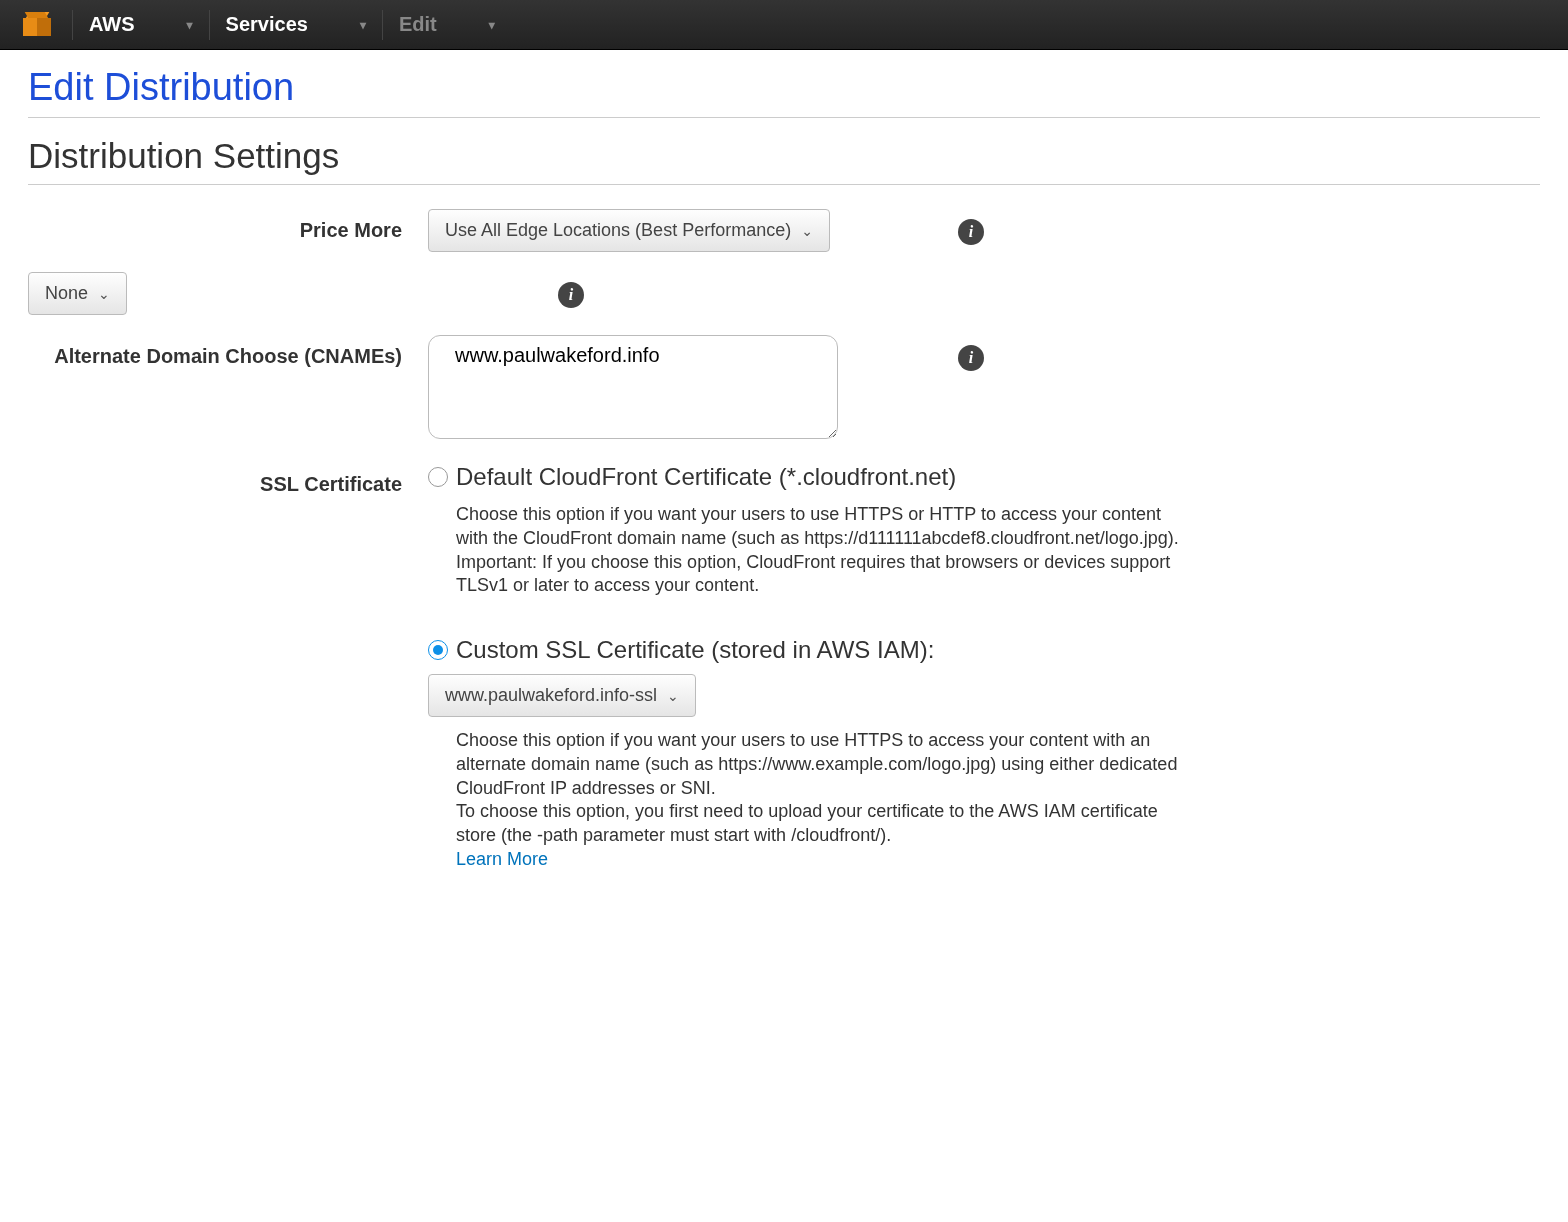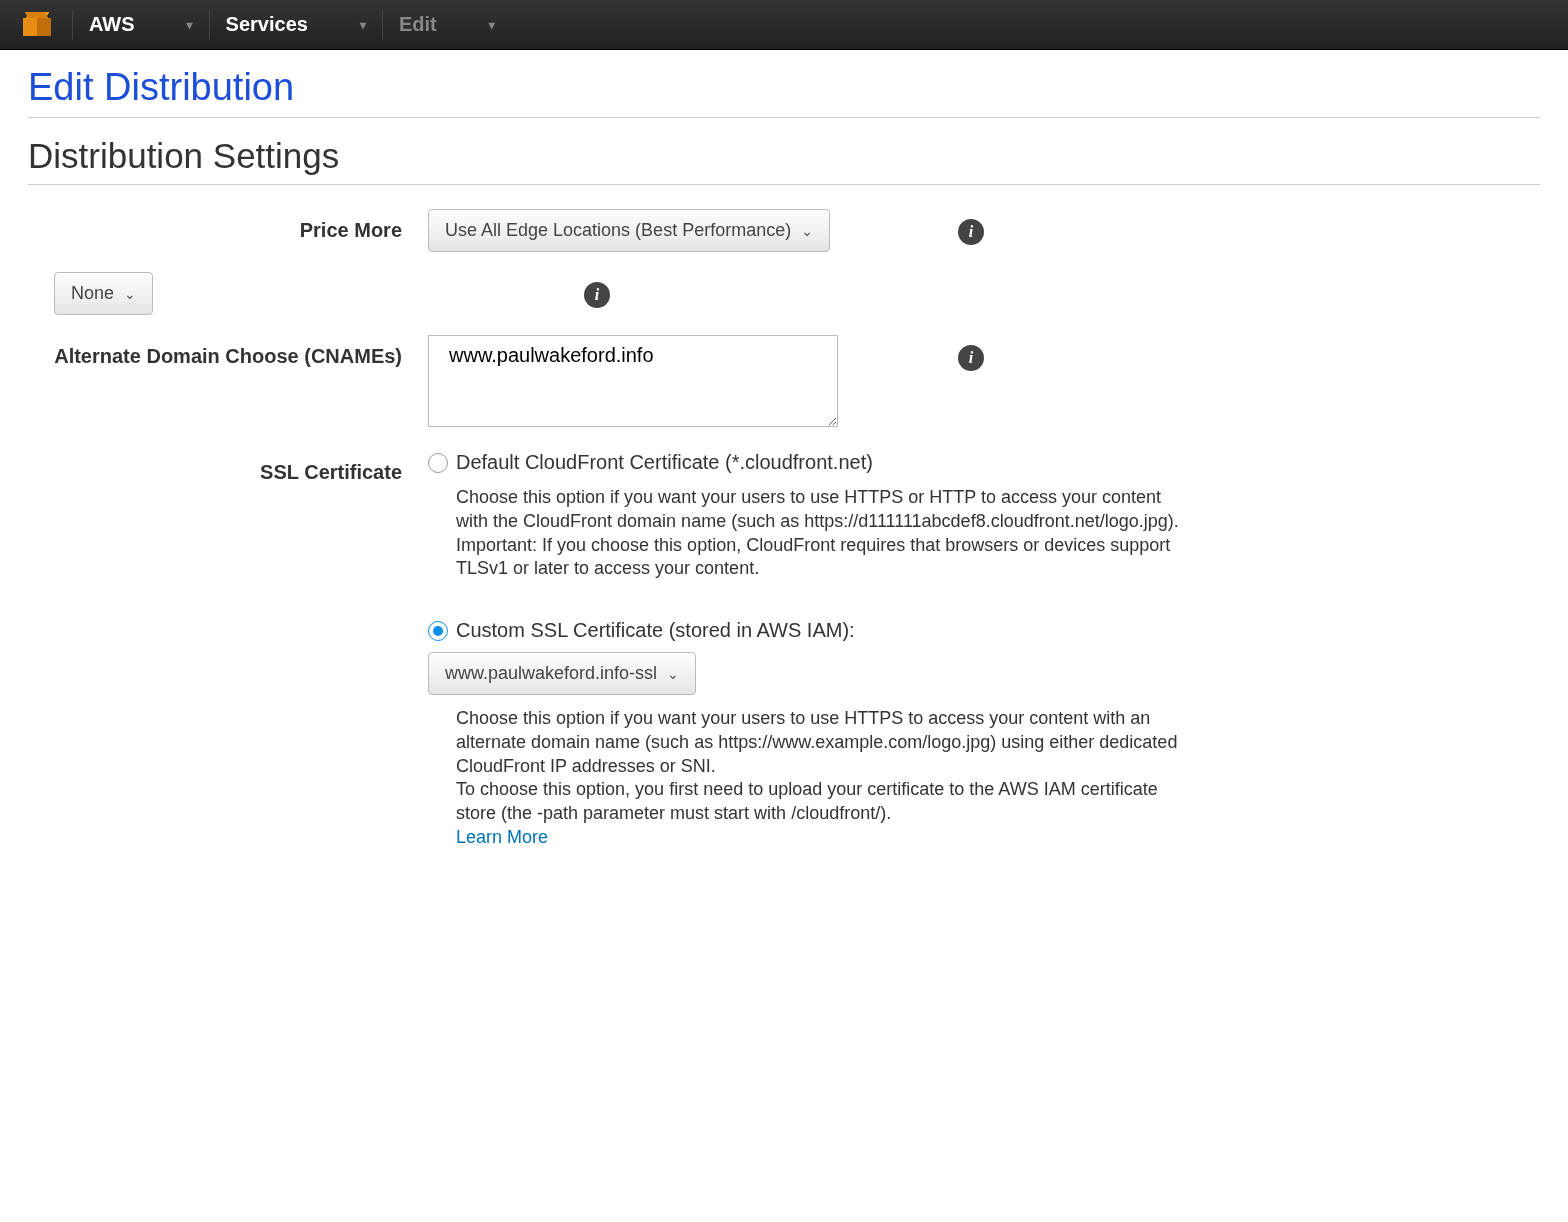--- a/index.html
+++ b/index.html
@@ -20,27 +20,27 @@
     .form { margin-top: 24px; }
     .form-row { display: flex; align-items: flex-start; margin-bottom: 20px; }
     .form-label { width: 400px; text-align: right; font-weight: bold; font-size: 20px; padding-right: 26px; padding-top: 8px; line-height: 1.35; }
     .form-field { flex: 1; display: flex; align-items: flex-start; }
     .form-field-inner { flex: 0 0 auto; }
     .info-col { width: 80px; display: flex; justify-content: flex-start; padding-top: 10px; padding-left: 40px; }
 
     .dropdown-btn { display: inline-flex; align-items: center; background: linear-gradient(#fefefe, #e5e5e5); border: 1px solid #bbb; border-radius: 4px; padding: 10px 16px; font-size: 18px; color: #444; cursor: pointer; }
     .dropdown-btn .caret { margin-left: 10px; font-size: 14px; color: #555; }
 
-    .textarea { width: 410px; height: 92px; border: 1px solid #bbb; border-radius: 0; padding: 8px 20px; font-size: 20px; font-family: inherit; resize: both; }
+    .textarea { width: 410px; height: 104px; border: 1px solid #bbb; border-radius: 12px; padding: 8px 26px; font-size: 20px; font-family: inherit; resize: both; }
 
     .radio-row { display: flex; align-items: center; margin-bottom: 6px; }
     .radio { appearance: none; width: 20px; height: 20px; border: 1px solid #999; border-radius: 50%; margin-right: 8px; position: relative; cursor: pointer; background: #fff; }
     .radio:checked { border-color: #0d90e8; }
     .radio:checked::after { content: ""; position: absolute; top: 4px; left: 4px; width: 10px; height: 10px; background: #0d90e8; border-radius: 50%; }
-    .radio-label { font-size: 20px; text-align: center; }
+    .radio-label { font-size: 24px; text-align: center; }
 
     .help-block { width: 740px; font-size: 18px; color: #333; margin: 6px 0 14px 28px; line-height: 1.32; }
     .help-block .sub { display: block; }
 
     .cert-section { display: flex; flex-direction: column; }
     .custom-dropdown-wrapper { margin: 4px 0 6px 0; }
     .learn-more { color: #0073bb; text-decoration: none; font-size: 18px; margin-left: 0; }
 
     .info-icon { width: 26px; height: 26px; border-radius: 50%; background: #444; color: #fff; display: inline-flex; align-items: center; justify-content: center; font-weight: bold; font-style: italic; font-family: Georgia, serif; font-size: 16px; }
 
@@ -98,21 +98,21 @@
           </div>
         </div>
         <div class="info-col">
           <span class="info-icon">i</span>
         </div>
       </div>
     </div>
 
     <div class="form-row">
       <div class="form-field">
-        <div class="form-field-inner" style="width:490px;margin-left:26px;">
+        <div class="form-field-inner" style="width:490px;">
           <div class="dropdown-btn">
             <span>None</span>
             <span class="caret">⌄</span>
           </div>
         </div>
         <div class="info-col">
           <span class="info-icon">i</span>
         </div>
       </div>
     </div>

